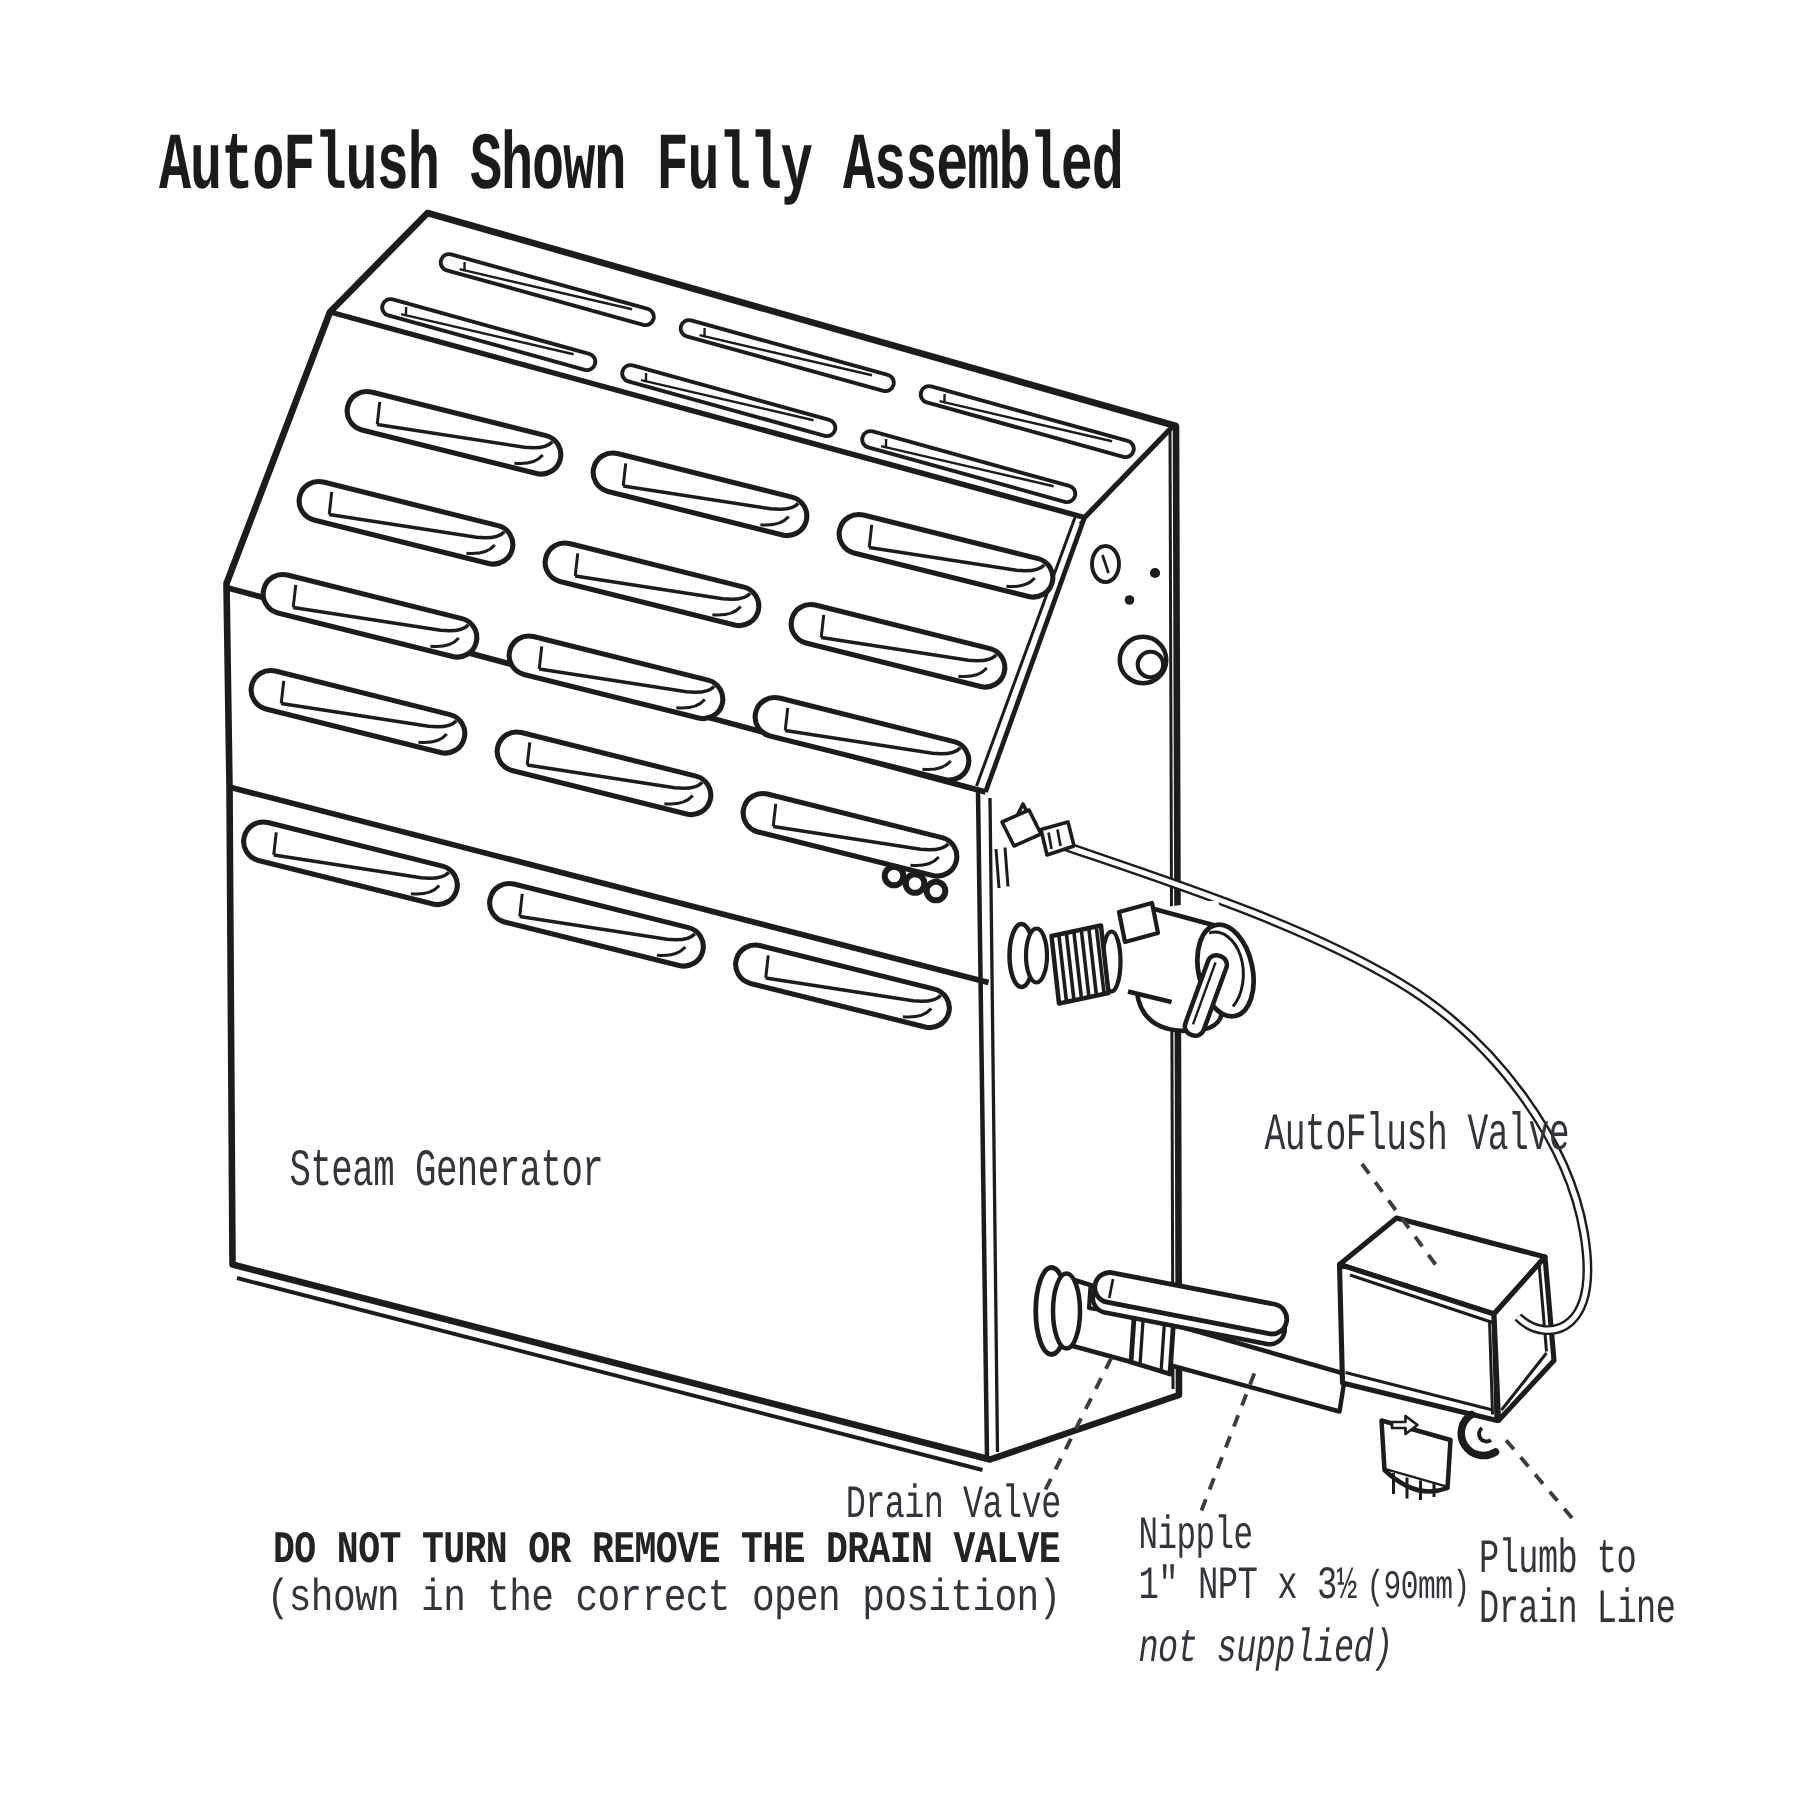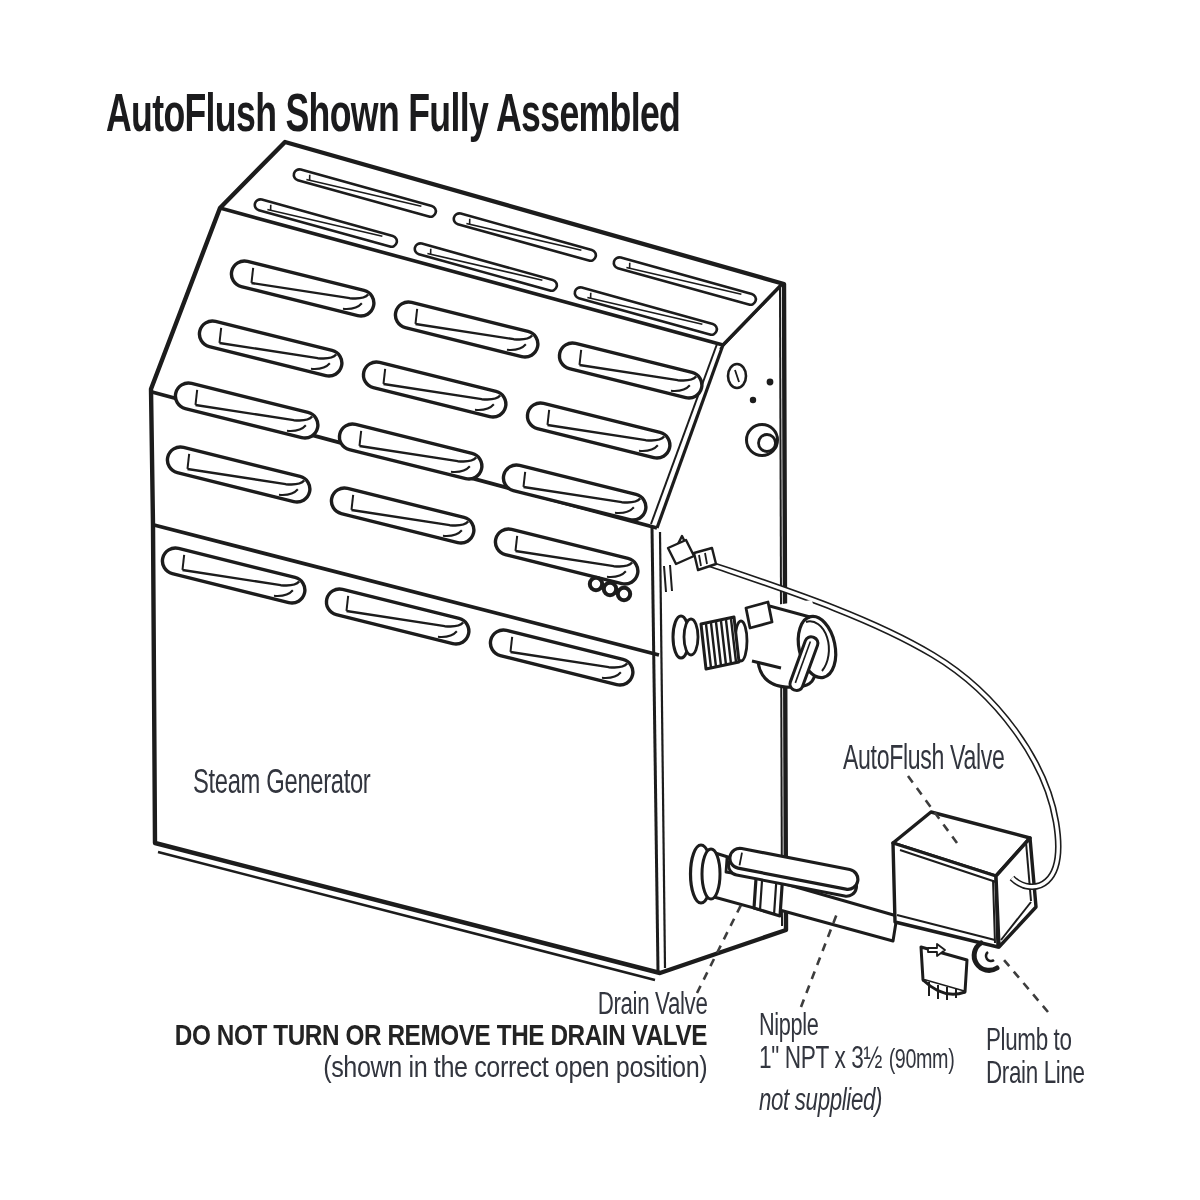--- a/index.html
+++ b/index.html
@@ -1,21 +1,21 @@
 <!DOCTYPE html>
 <html style="--ink: #1c1c1c; --label-ink: #32353e; --title-ink: #1b1b1d; --warning-ink: #232323; --background: #ffffff;"><head>
 <meta charset="utf-8">
 <style>
   :root{
     --ink:#1c1c1c; --label-ink:#32353e; --title-ink:#1b1b1d;
     --warning-ink:#232323; --background:#ffffff;
   }
   html,body{margin:0;padding:0;background:var(--background);}
   .stage{position:relative;width:1200px;height:1136px;background:var(--background);
-         overflow:hidden;font-family:Liberation Sans, sans-serif;}
+         overflow:hidden;font-family:Liberation Mono, monospace;}
   svg{position:absolute;left:0;top:0;color:var(--ink);}
   svg *{stroke-linejoin:round;}
   .w{fill:#fff;}
   .lbl{position:absolute;line-height:1.05;white-space:nowrap;color:var(--label-ink);
        transform-origin:0 0;letter-spacing:-0.5px;}
   .lbl.r{transform-origin:100% 0;text-align:right;}
   #lbl-title{left:106px;top:84px;font-size:54px;font-weight:bold;color:var(--title-ink);
              transform:scaleX(.66);letter-spacing:-1px;}
   #lbl-steam{left:193px;top:763px;font-size:35px;transform:scaleX(.68);}
   #lbl-autoflush{left:843px;top:739px;font-size:35px;transform:scaleX(.66);}

